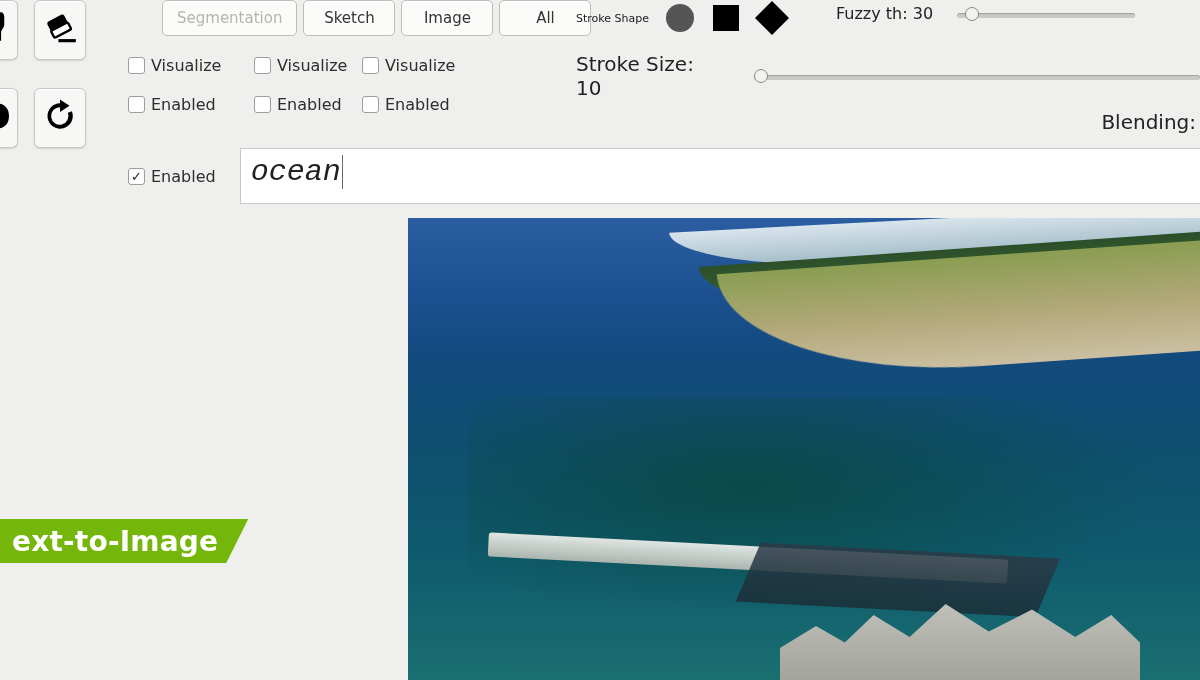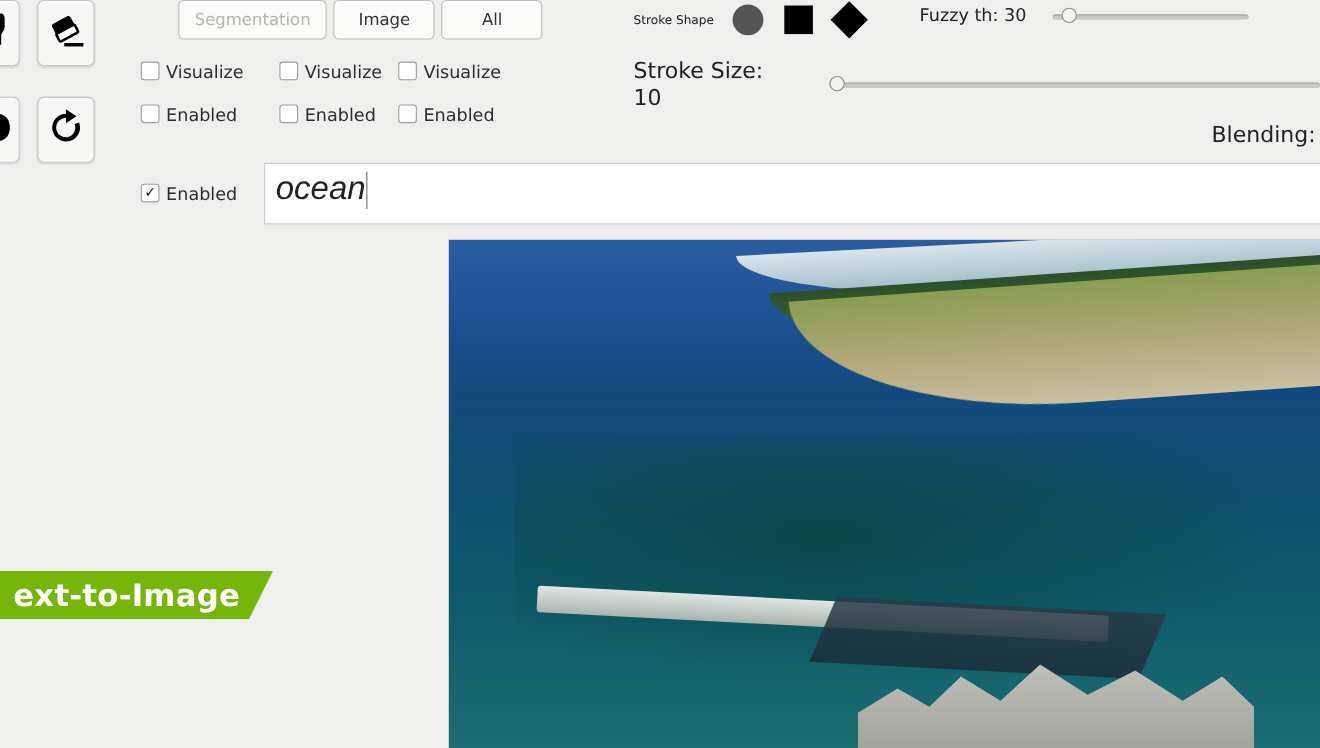--- a/index.html
+++ b/index.html
@@ -66,21 +66,21 @@
   .pbtn.disabled { color: #b4b4b2; }
   .pbtn.seg { min-width: 126px; }
 
   
   .chk-grid {
     position: absolute;
     top: 56px;
     left: 128px;
   }
   .chk-row { display:flex; margin-bottom: 20px; }
-  .chk-cell { width: 108px; display:flex; gap:6px; font-size:16px; color:#2d2d2d; }
+  .chk-cell { width: 108px; display:flex; align-items:center; gap:6px; font-size:16px; color:#2d2d2d; }
   .chk-cell.wide { width: 126px; }
   .chk {
     width: 17px; height: 17px;
     border: 1px solid #9d9d9b;
     border-radius: 3px;
     background: #fff;
     display:inline-flex; align-items:center; justify-content:center;
     font-size:13px; color:#222;
   }
   .chk.on::before { content: "✓"; }
@@ -141,21 +141,21 @@
     top:148px; left:128px; right:0;
     display:flex; align-items:center; gap:24px;
   }
   .text-row .chk-cell { width:auto; }
   .text-input {
     flex:1;
     height:56px;
     background:#fff;
     border:1px solid #c9c9c7;
     border-right:none;
-    font-family: Liberation Sans, sans-serif;
+    font-family: Liberation Mono, monospace;
     font-style: italic;
     font-size:30px;
     padding: 6px 10px;
     color:#222;
     position:relative;
   }
   .caret {
     display:inline-block;
     width:1px; height:34px;
     background:#6b6b6b;
@@ -265,20 +265,21 @@
         <svg viewBox="0 0 48 48">
             <path fill="#000" d="M24 8a16 16 0 1 0 15 10l-5 2A11 11 0 1 1 24 13v6l12-8-12-8v5z"></path>
           </svg>
       </span>
     </div>
   </div>
 </div>
 
 <div class="btn-row">
   <div class="pbtn seg disabled">Segmentation</div>
+  <div class="pbtn">Sketch</div>
   <div class="pbtn">Image</div>
   <div class="pbtn">All</div>
 </div>
 
 <div class="chk-grid">
   <div class="chk-row">
     <div class="chk-cell wide">
       <span class="chk"></span>
       <span>Visualize</span>
     </div>

